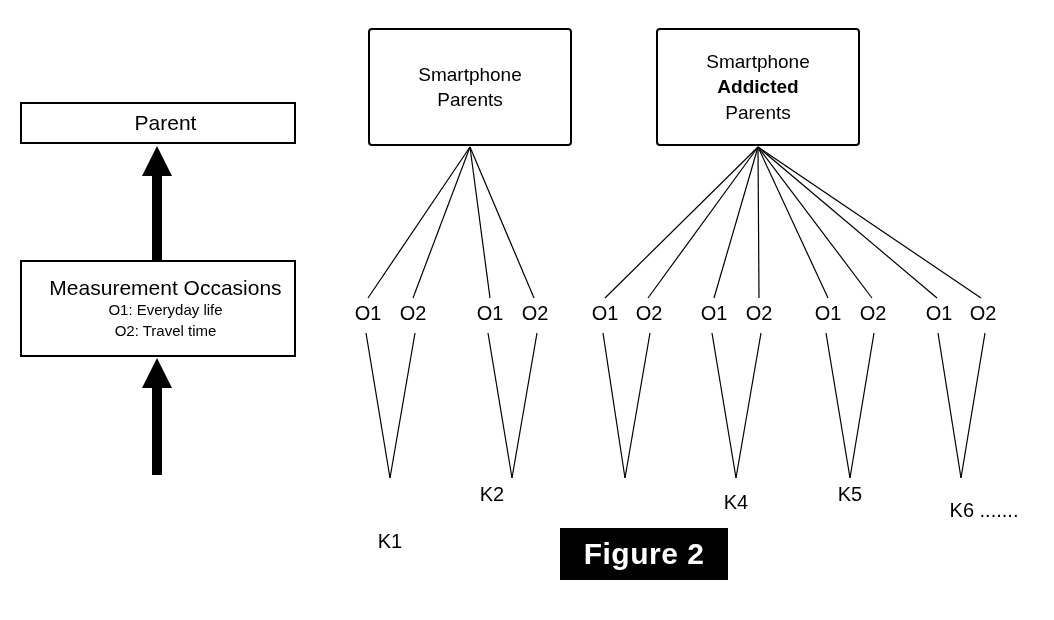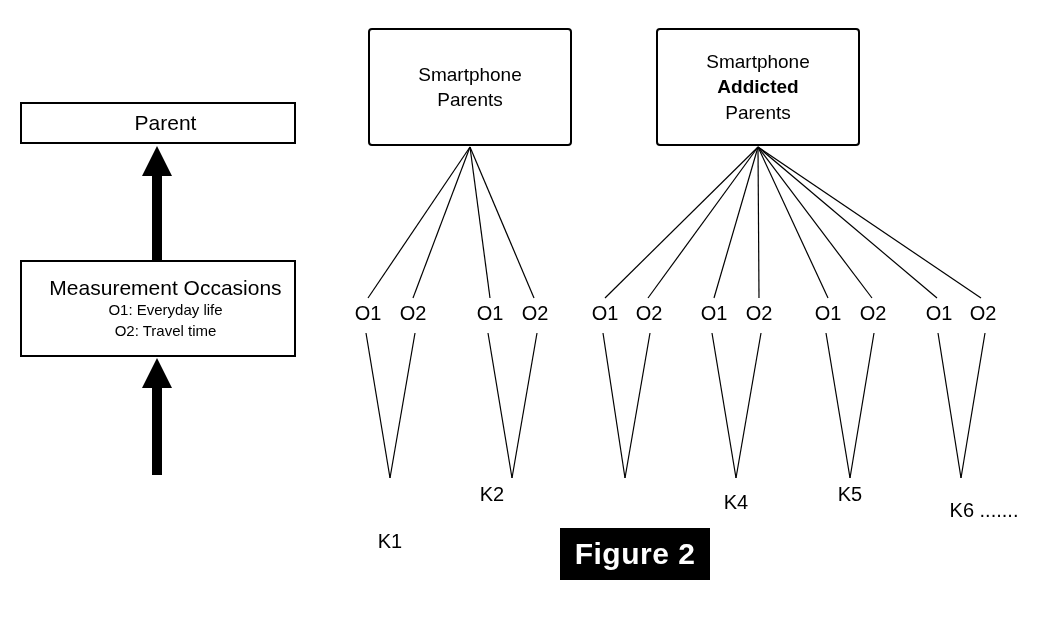--- a/index.html
+++ b/index.html
@@ -68,21 +68,21 @@
     font-size:20px;
     line-height:1;
     text-align:center;
     white-space:nowrap;
     transform:translate(-50%,0);
   }
 
   
   #figure-caption{
     position:absolute;
-    left:560px;top:528px;width:150px;height:52px;
+    left:560px;top:528px;width:168px;height:52px;
     background:#000000;
     color:#ffffff;
     display:flex;align-items:center;justify-content:center;
     font-size:30px;font-weight:bold;letter-spacing:0.5px;
   }
 
   svg.overlay{position:absolute;left:0;top:0;width:1054px;height:620px;pointer-events:none;}
 </style>
 </head>
 <body>

